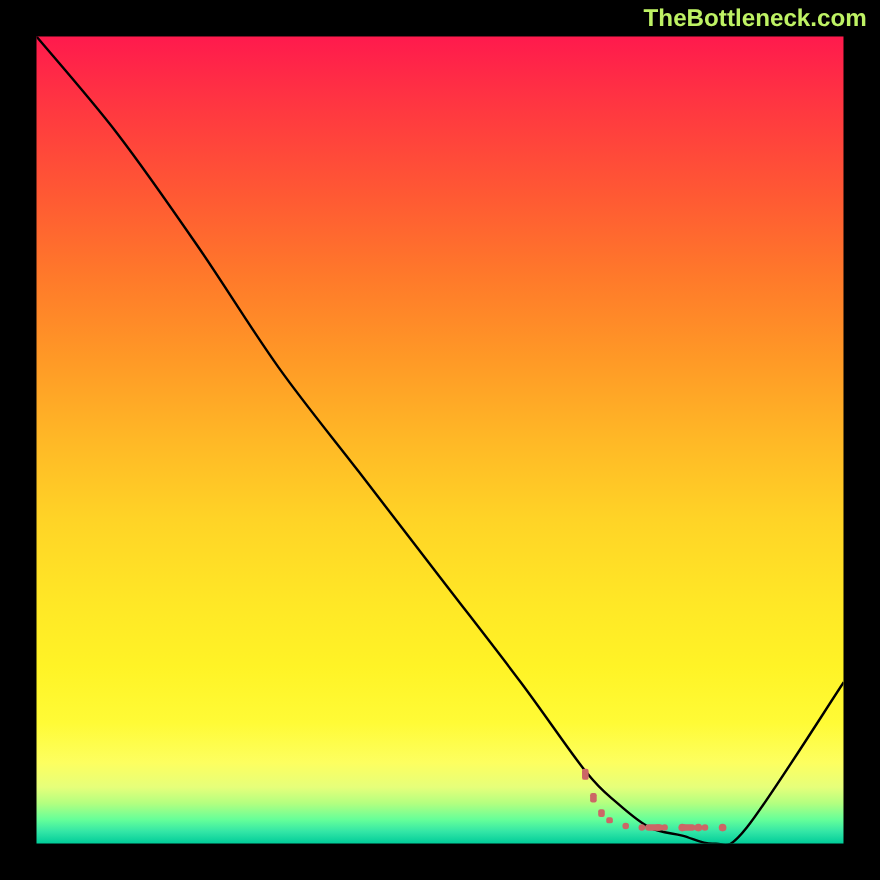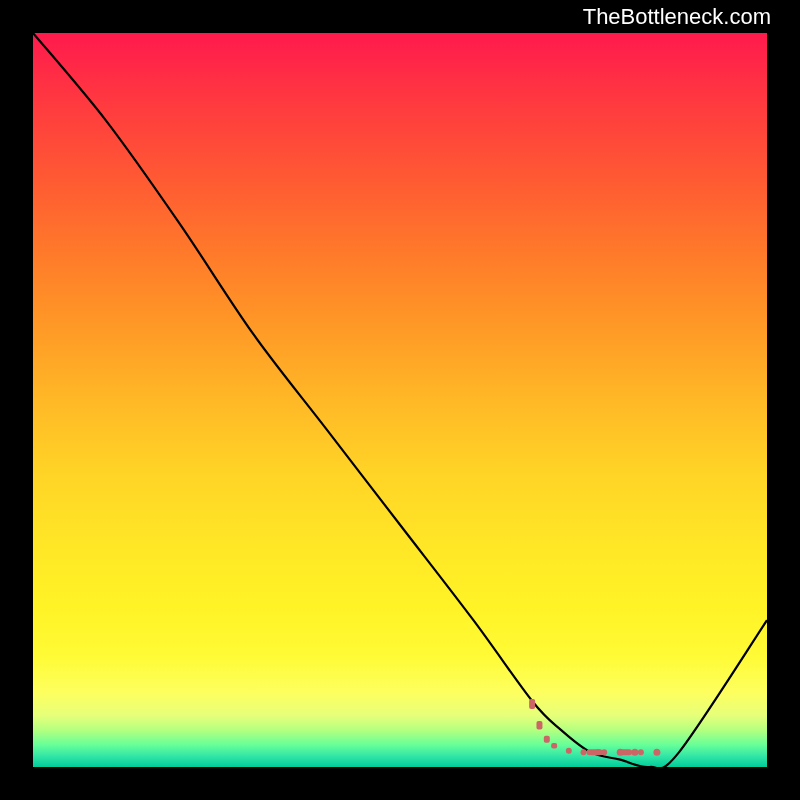--- a/index.html
+++ b/index.html
@@ -7,25 +7,25 @@
     padding: 0;
     width: 800px;
     height: 800px;
     background: #000;
     position: relative;
     overflow: hidden;
   }
   .watermark {
     position: absolute;
     top: 4px;
-    right: 29px;
-    color: #ffffff;
+    right: 12px;
+    color: #bef264;
     font-family: Arial, sans-serif;
     font-size: 22px;
-    font-weight: normal;
+    font-weight: bold;
     z-index: 10;
   }
   .plot-area {
     position: absolute;
     left: 33px;
     top: 33px;
     width: 734px;
     height: 734px;
     overflow: hidden;
   }

